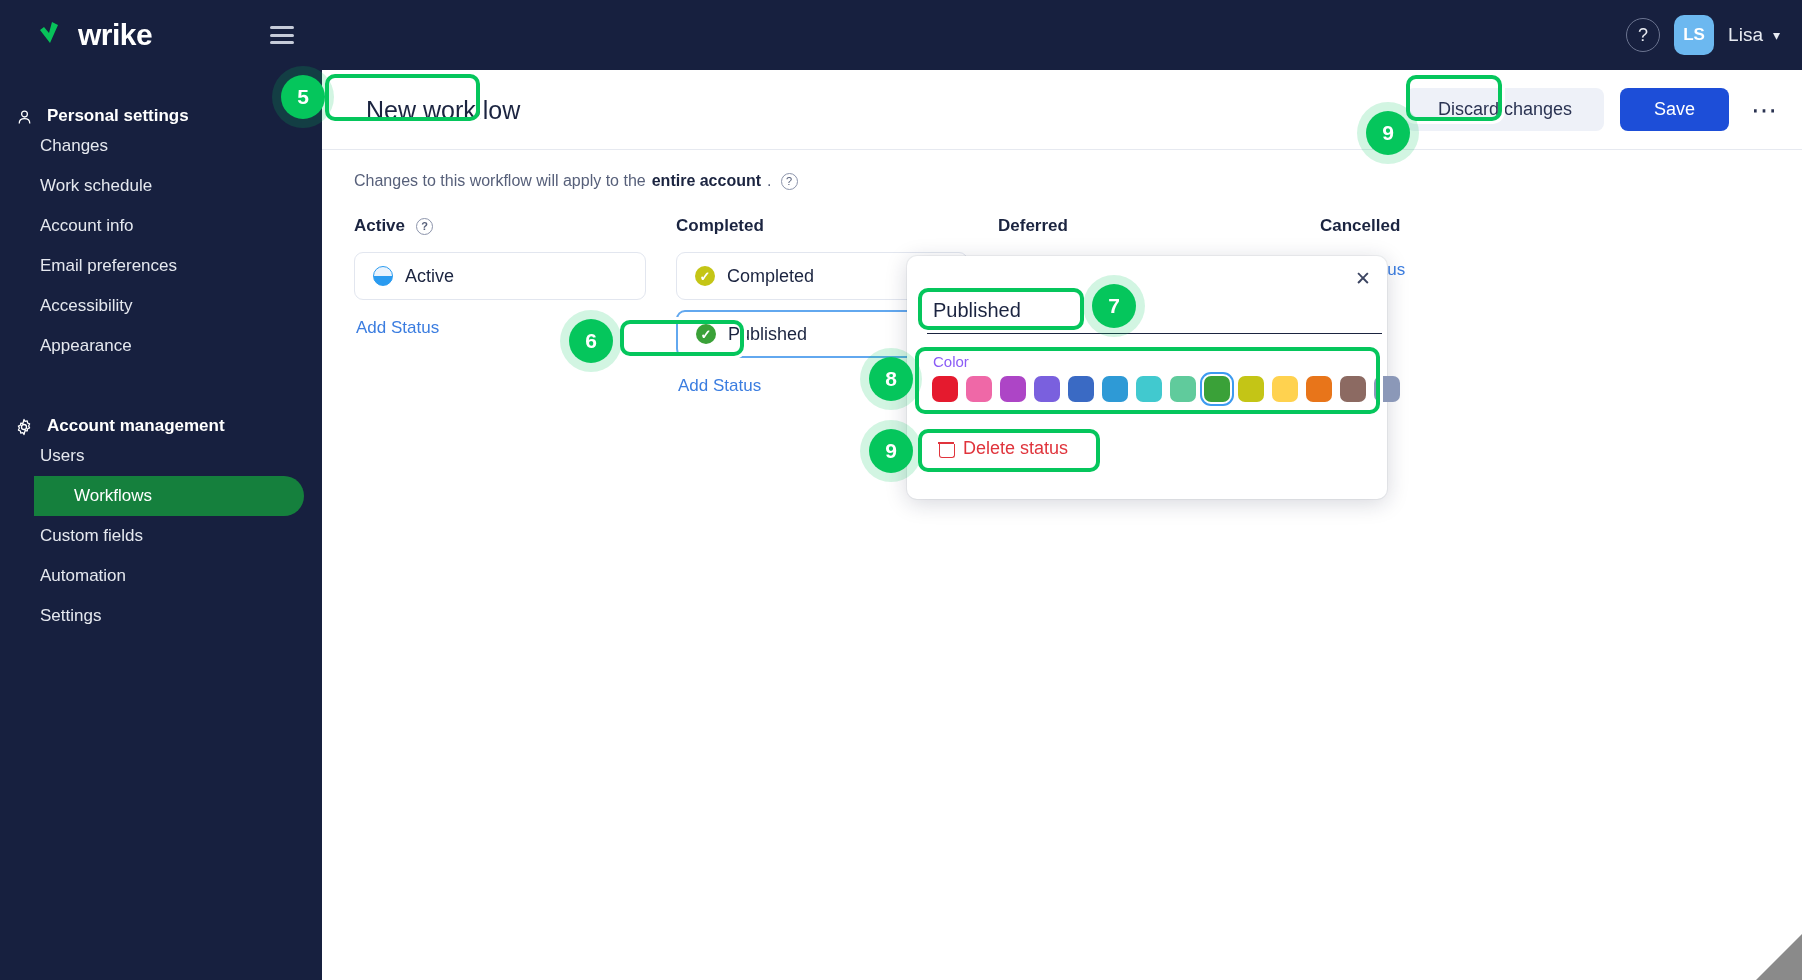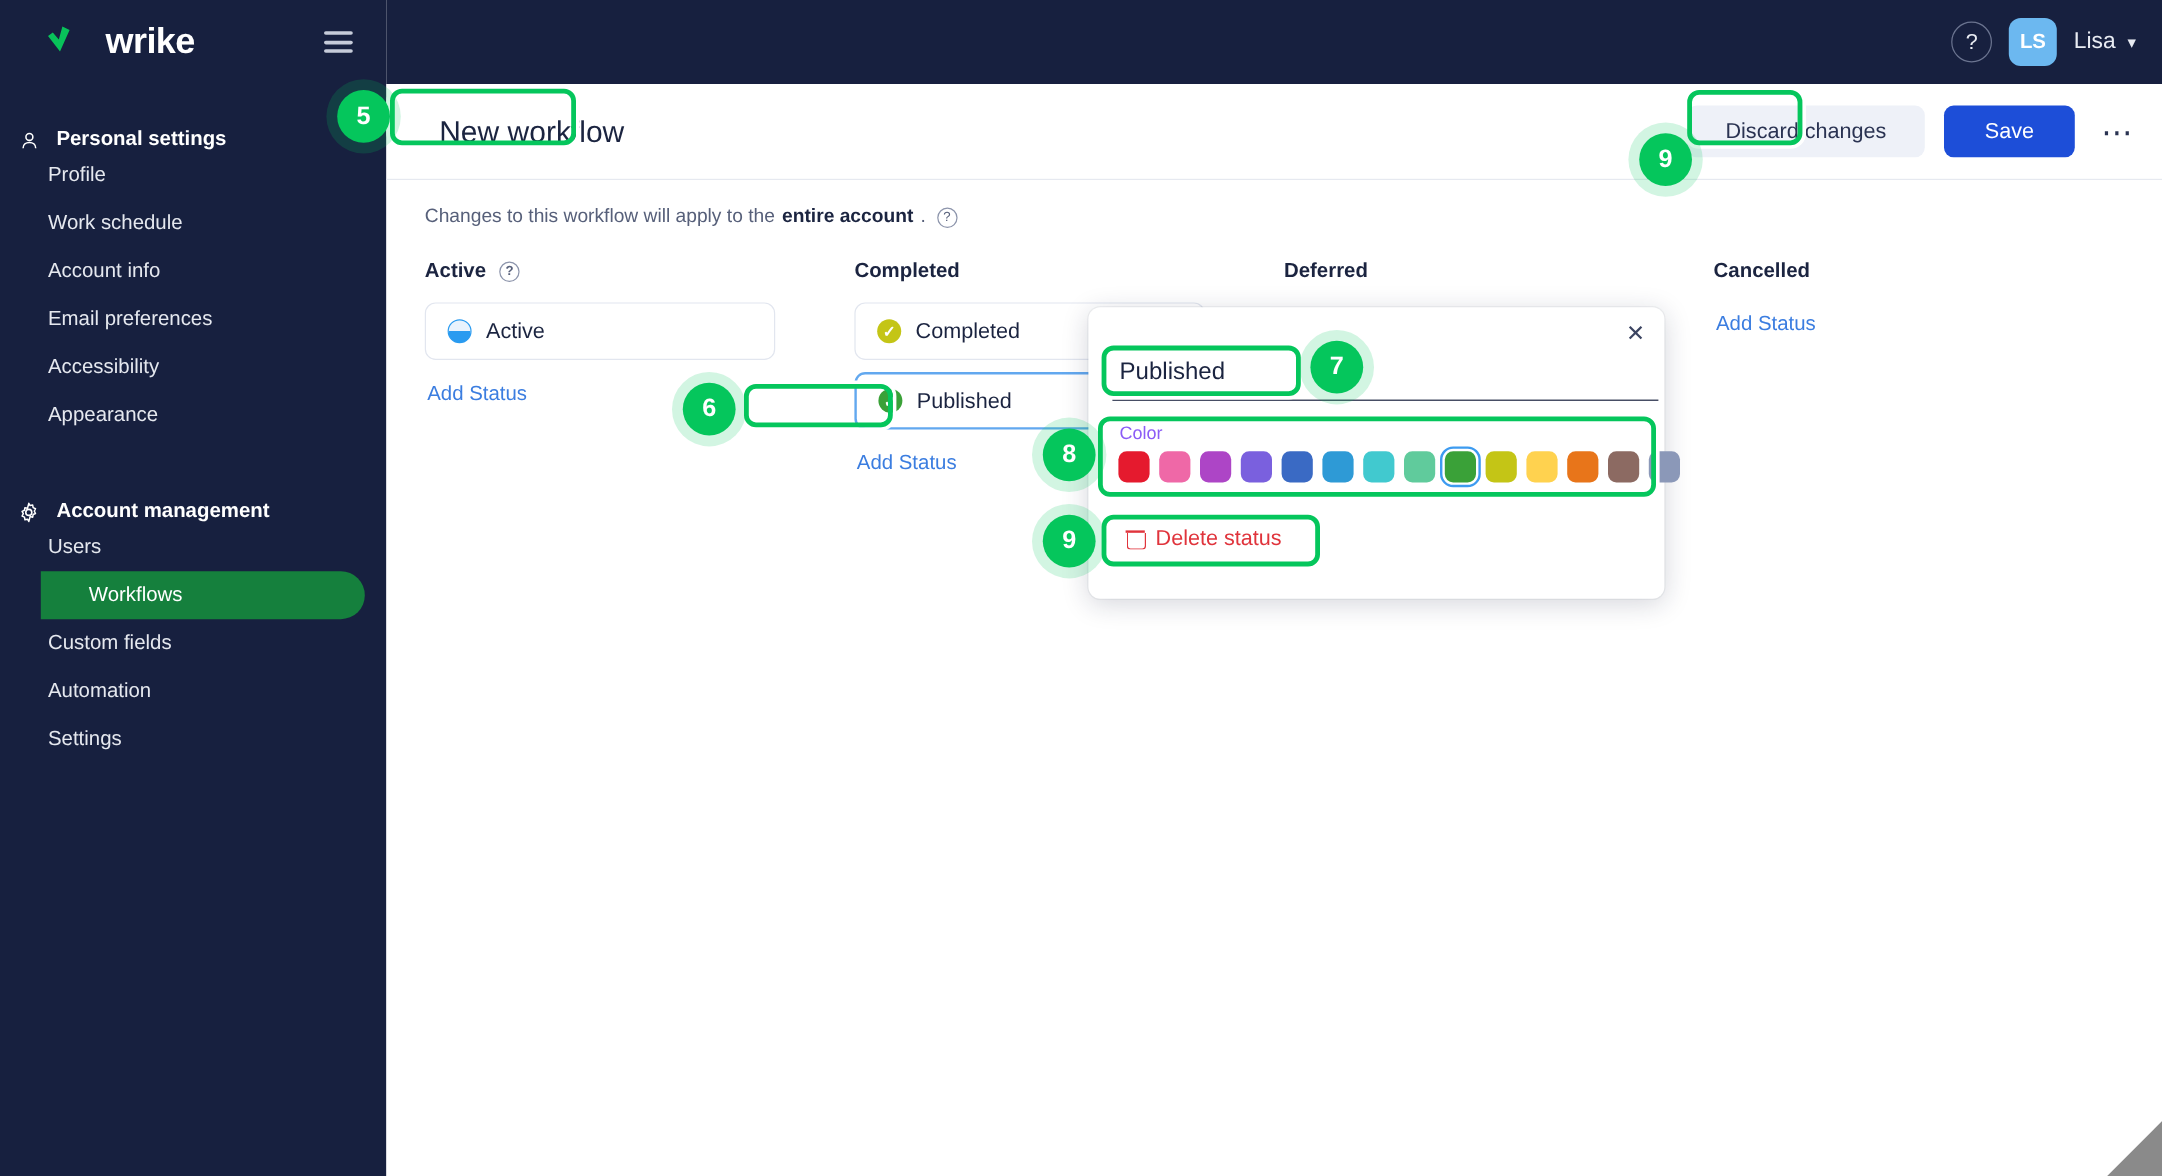--- a/index.html
+++ b/index.html
@@ -21,21 +21,21 @@
     width: 322px; height: 980px;
     background: #17203f;
     color: #ffffff;
   }
   .brand-row {
     display: flex; align-items: center;
     height: 70px; padding: 0 28px 0 38px;
     justify-content: space-between;
   }
   .brand {
-    display: flex; align-items: center; gap: 10px;
+    display: flex; align-items: center; 
   }
   .brand-mark { display:block; }
   .brand-name {
     font-size: 30px; font-weight: bold; letter-spacing: -0.5px; color: #fff;
   }
   .hamburger {
     width: 24px; height: 18px; display: flex; flex-direction: column;
     justify-content: space-between; cursor: pointer;
   }
   .hamburger span { display:block; height: 3px; background: #c6cbd9; border-radius: 2px; }
@@ -133,21 +133,20 @@
     width: 17px; height: 17px; border-radius: 50%;
     border: 1.4px solid #8c94ab; color: #57607a;
     font-size: 11px; margin-left: 3px; cursor: pointer;
   }
 
   
   .cols {
     position: relative; margin-top: 26px;
     padding-left: 32px;
     display: flex;
-    gap: 36px;
   }
   .col { width: 322px; }
   .col-head {
     display:flex; align-items:center; gap: 8px;
     font-size: 17px; font-weight: bold; color: #1b2440;
     margin-bottom: 16px;
   }
   .status-card {
     width: 292px; height: 48px;
     border: 1px solid #e2e6ef; border-radius: 9px;
@@ -278,21 +277,21 @@
     <div class="nav-group">
       <div class="nav-head">
         <span class="gi">
           <svg width="17" height="17" viewBox="0 0 20 20">
             <circle cx="10" cy="6" r="3.4" fill="none" stroke="#fff" stroke-width="1.5"></circle>
             <path d="M3.8 17c0-3.6 2.8-5.6 6.2-5.6s6.2 2 6.2 5.6" fill="none" stroke="#fff" stroke-width="1.5"></path>
           </svg>
         </span>
         <span>Personal settings</span>
       </div>
-      <div class="nav-item">Profile</div>
+      <div class="nav-item">Changes</div>
       <div class="nav-item">Work schedule</div>
       <div class="nav-item">Account info</div>
       <div class="nav-item">Email preferences</div>
       <div class="nav-item">Accessibility</div>
       <div class="nav-item">Appearance</div>
     </div>
 
     <div class="nav-group second">
       <div class="nav-head">
         <span class="gi">

